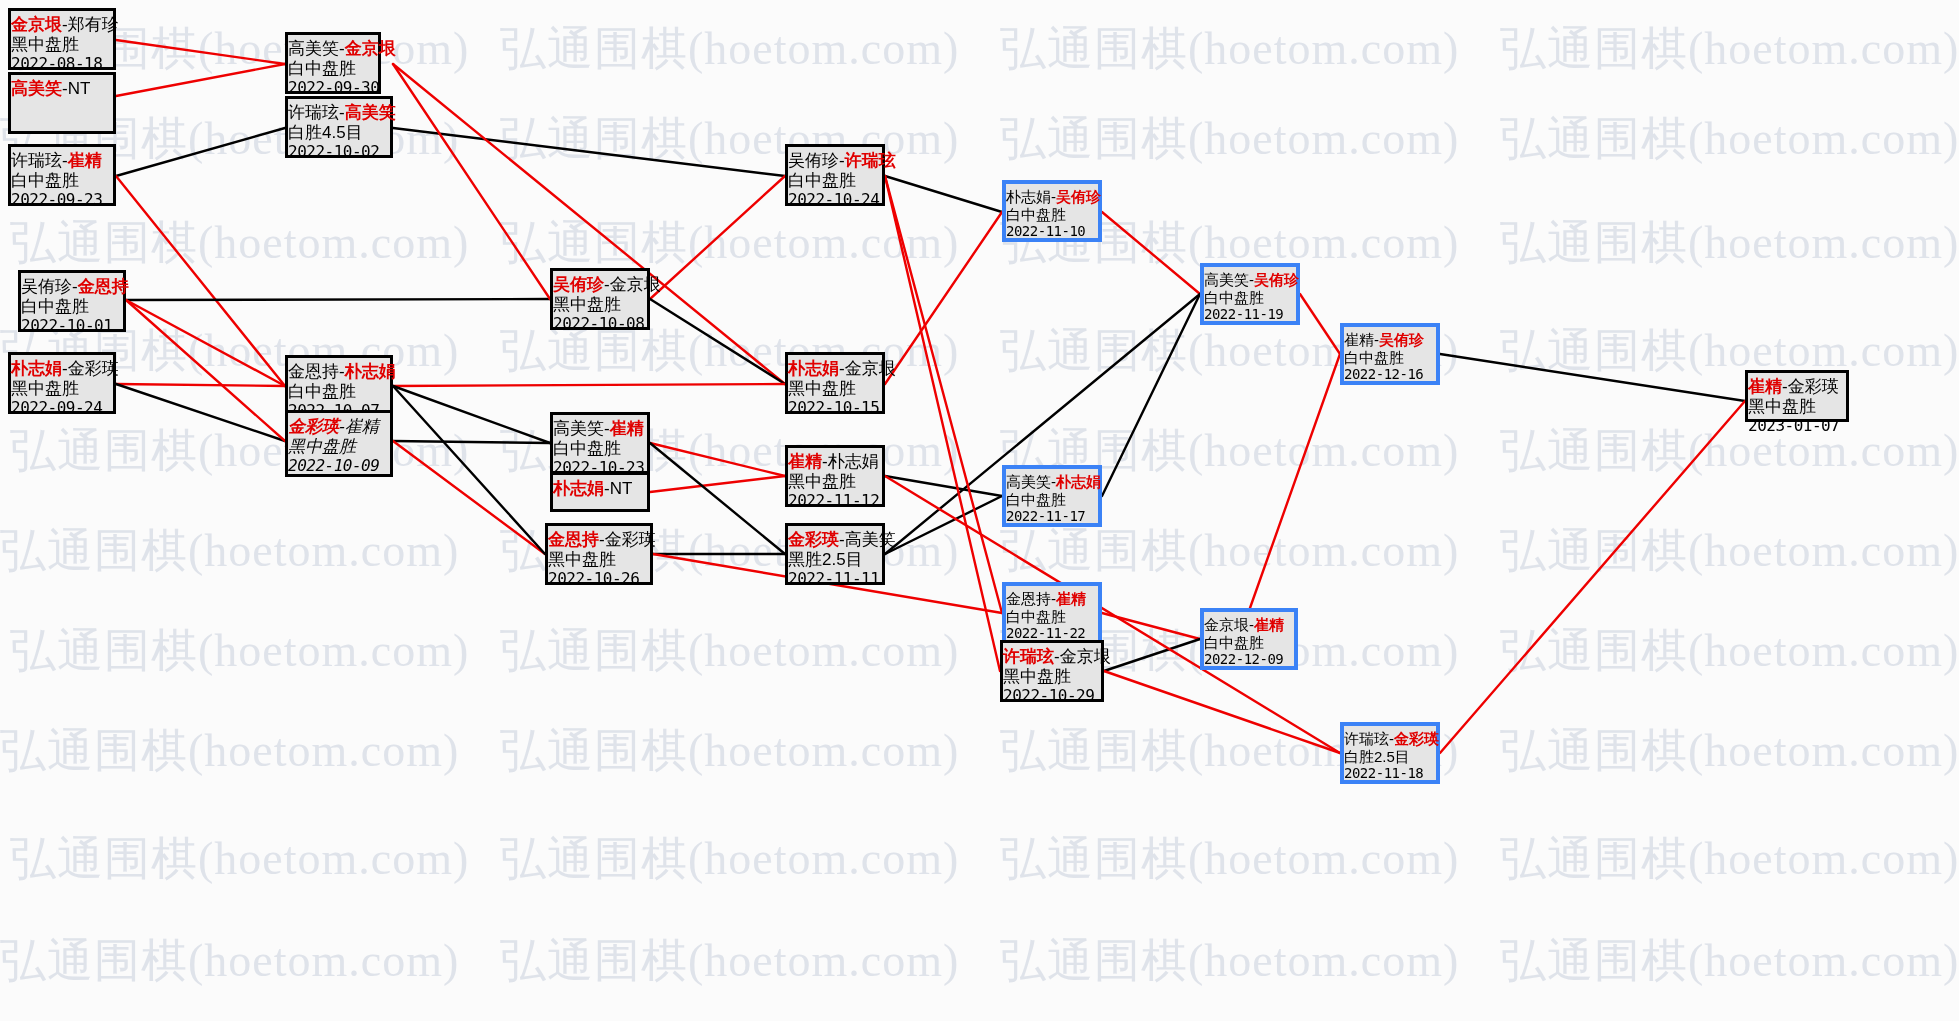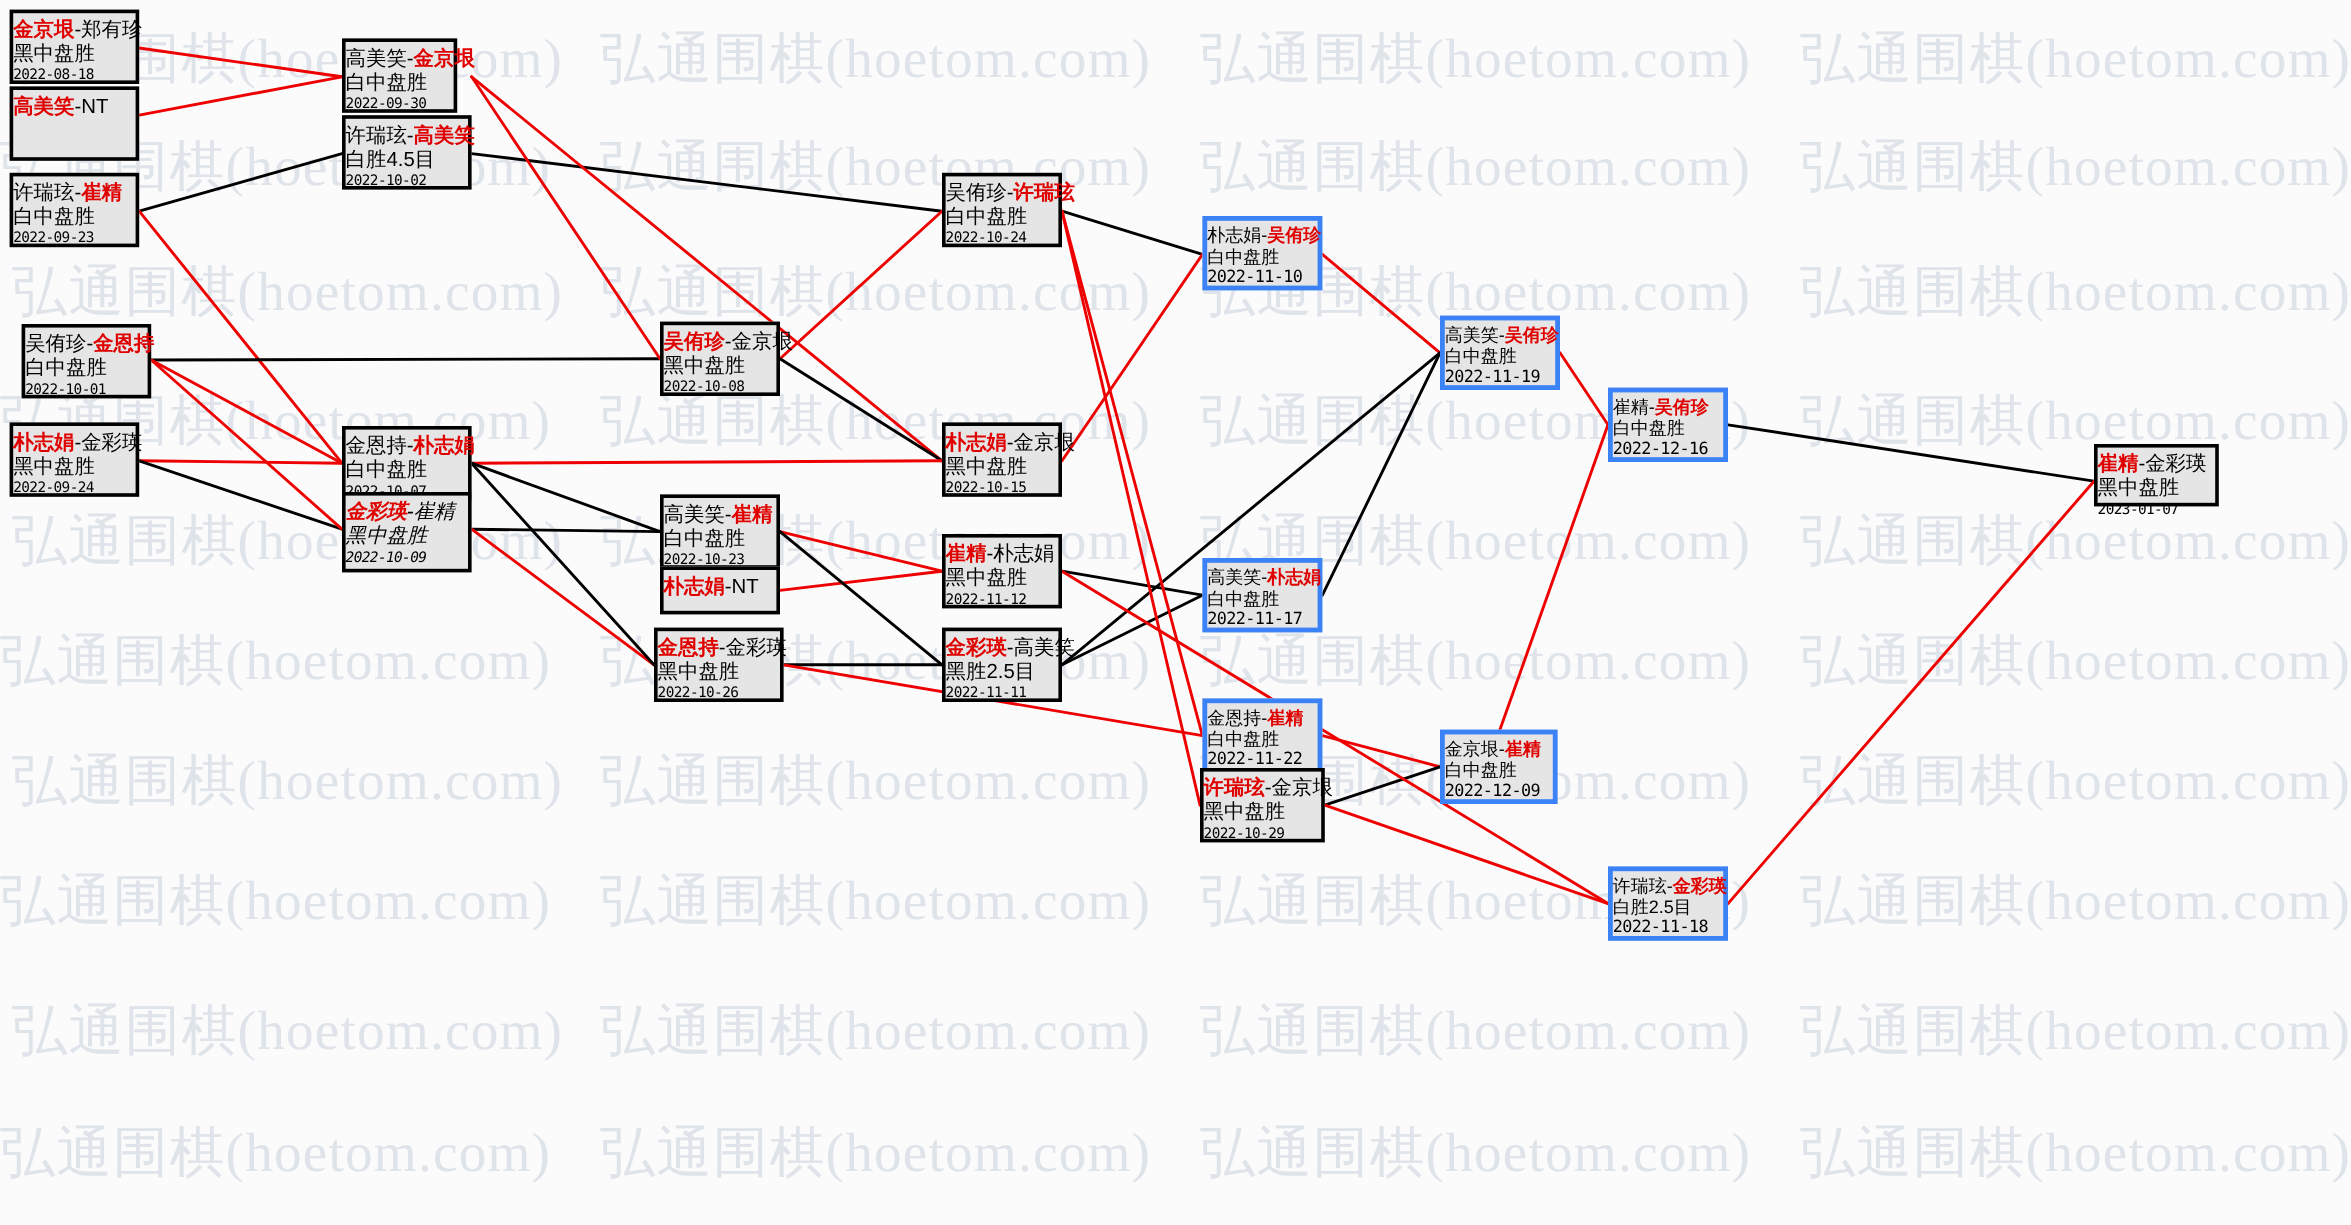--- a/index.html
+++ b/index.html
@@ -45,21 +45,21 @@
     box-sizing: border-box;
     background: #e5e5e5;
     line-height: 1.18;
     white-space: nowrap;
   }
   .node.thick { border: 3px solid #000000; }
   .node.thin  { border: 4px solid #3b82f6; }
   .node .l1 { font-size: 17px; padding-top: 4px; }
   .node .l2 { font-size: 17px; }
   .node .l3 {
-    font-size: 12px;
+    font-size: 16px;
     font-family: "DejaVu Sans Mono", "Liberation Mono", monospace;
     letter-spacing: -0.5px;
   }
   .node.small .l1, .node.small .l2 { font-size: 15px; }
   .node.small .l3 { font-size: 14px; }
   .red { color: #e00000; }
   .blk { color: #000000; }
   .bold { font-weight: bold; }
 </style>
 </head>

